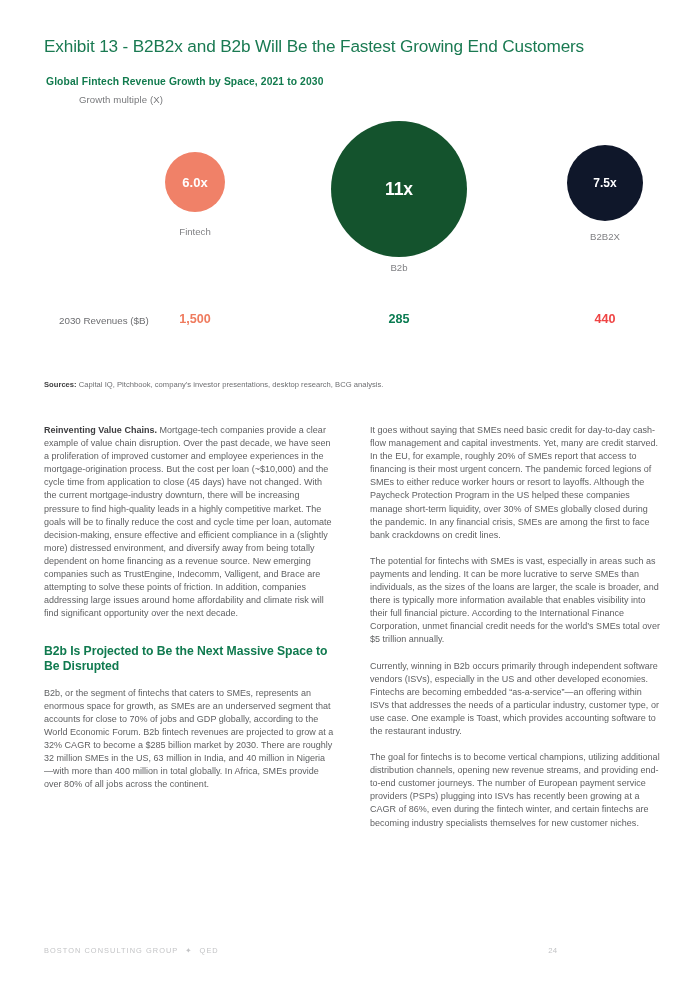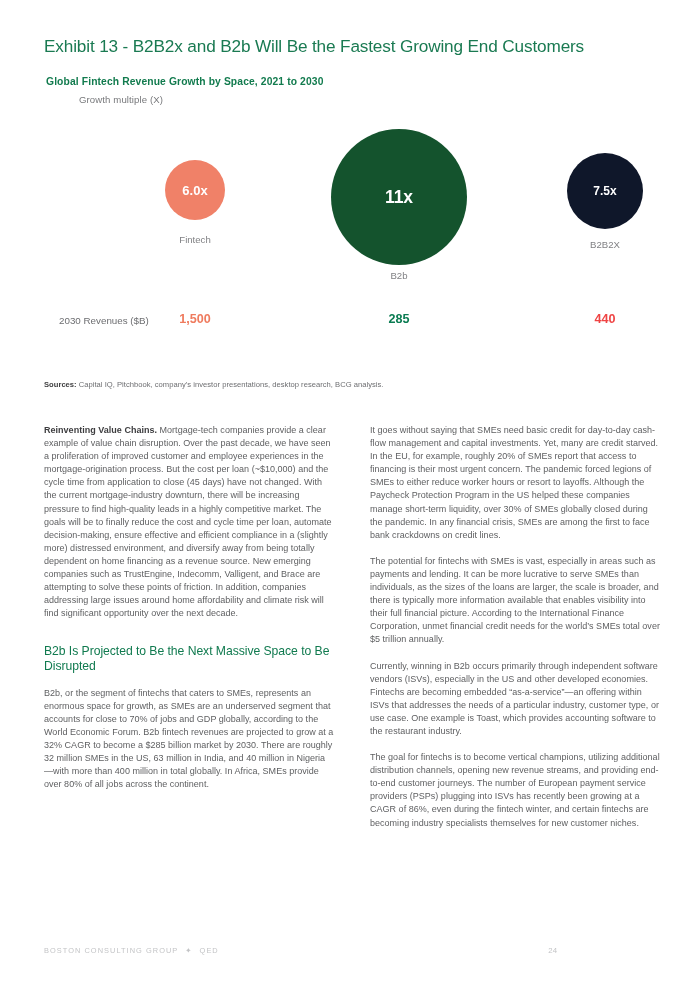--- a/index.html
+++ b/index.html
@@ -26,21 +26,21 @@
     position: absolute; left: 46px; top: 76px;
     font-size: 10.3px; font-weight: bold;
     color: #127b4e; letter-spacing: 0.12px;
   }
   .chart-units {
     position: absolute; left: 46px; top: 94px;
     font-size: 9.6px; color: #77787b; letter-spacing: 0.1px; margin-left: 33px;
   }
 
   
-  .bubble-area { position: absolute; left: 0; top: 112px; width: 700px; height: 180px; }
+  .bubble-area { position: absolute; left: 0; top: 104px; width: 700px; height: 180px; }
   .bubble {
     position: absolute;
     border-radius: 50%;
     display: flex; align-items: center; justify-content: center;
     color: #ffffff; font-weight: bold;
   }
   .bubble-label {
     position: absolute;
     font-size: 9.6px; color: #808184; text-align: center;
     white-space: nowrap;
@@ -85,21 +85,21 @@
     line-height: 13.1px;
     color: #5e5f61;
     text-align: left;
     margin-bottom: 13px;
     letter-spacing: 0.02px;
   }
   p.body b { font-weight: bold; color: #3d3d3f; }
 
   h2.section-head {
     font-size: 12.2px;
-    font-weight: normal;
+    font-weight: bold;
     line-height: 14.6px;
     color: #107a4f;
     margin-top: 24px;
     margin-bottom: 13px;
     letter-spacing: -0.05px;
   }
 
   
   .footer { position: absolute; left: 0; bottom: 30px; width: 599px; height: 14px; }
   .footer-brand {

